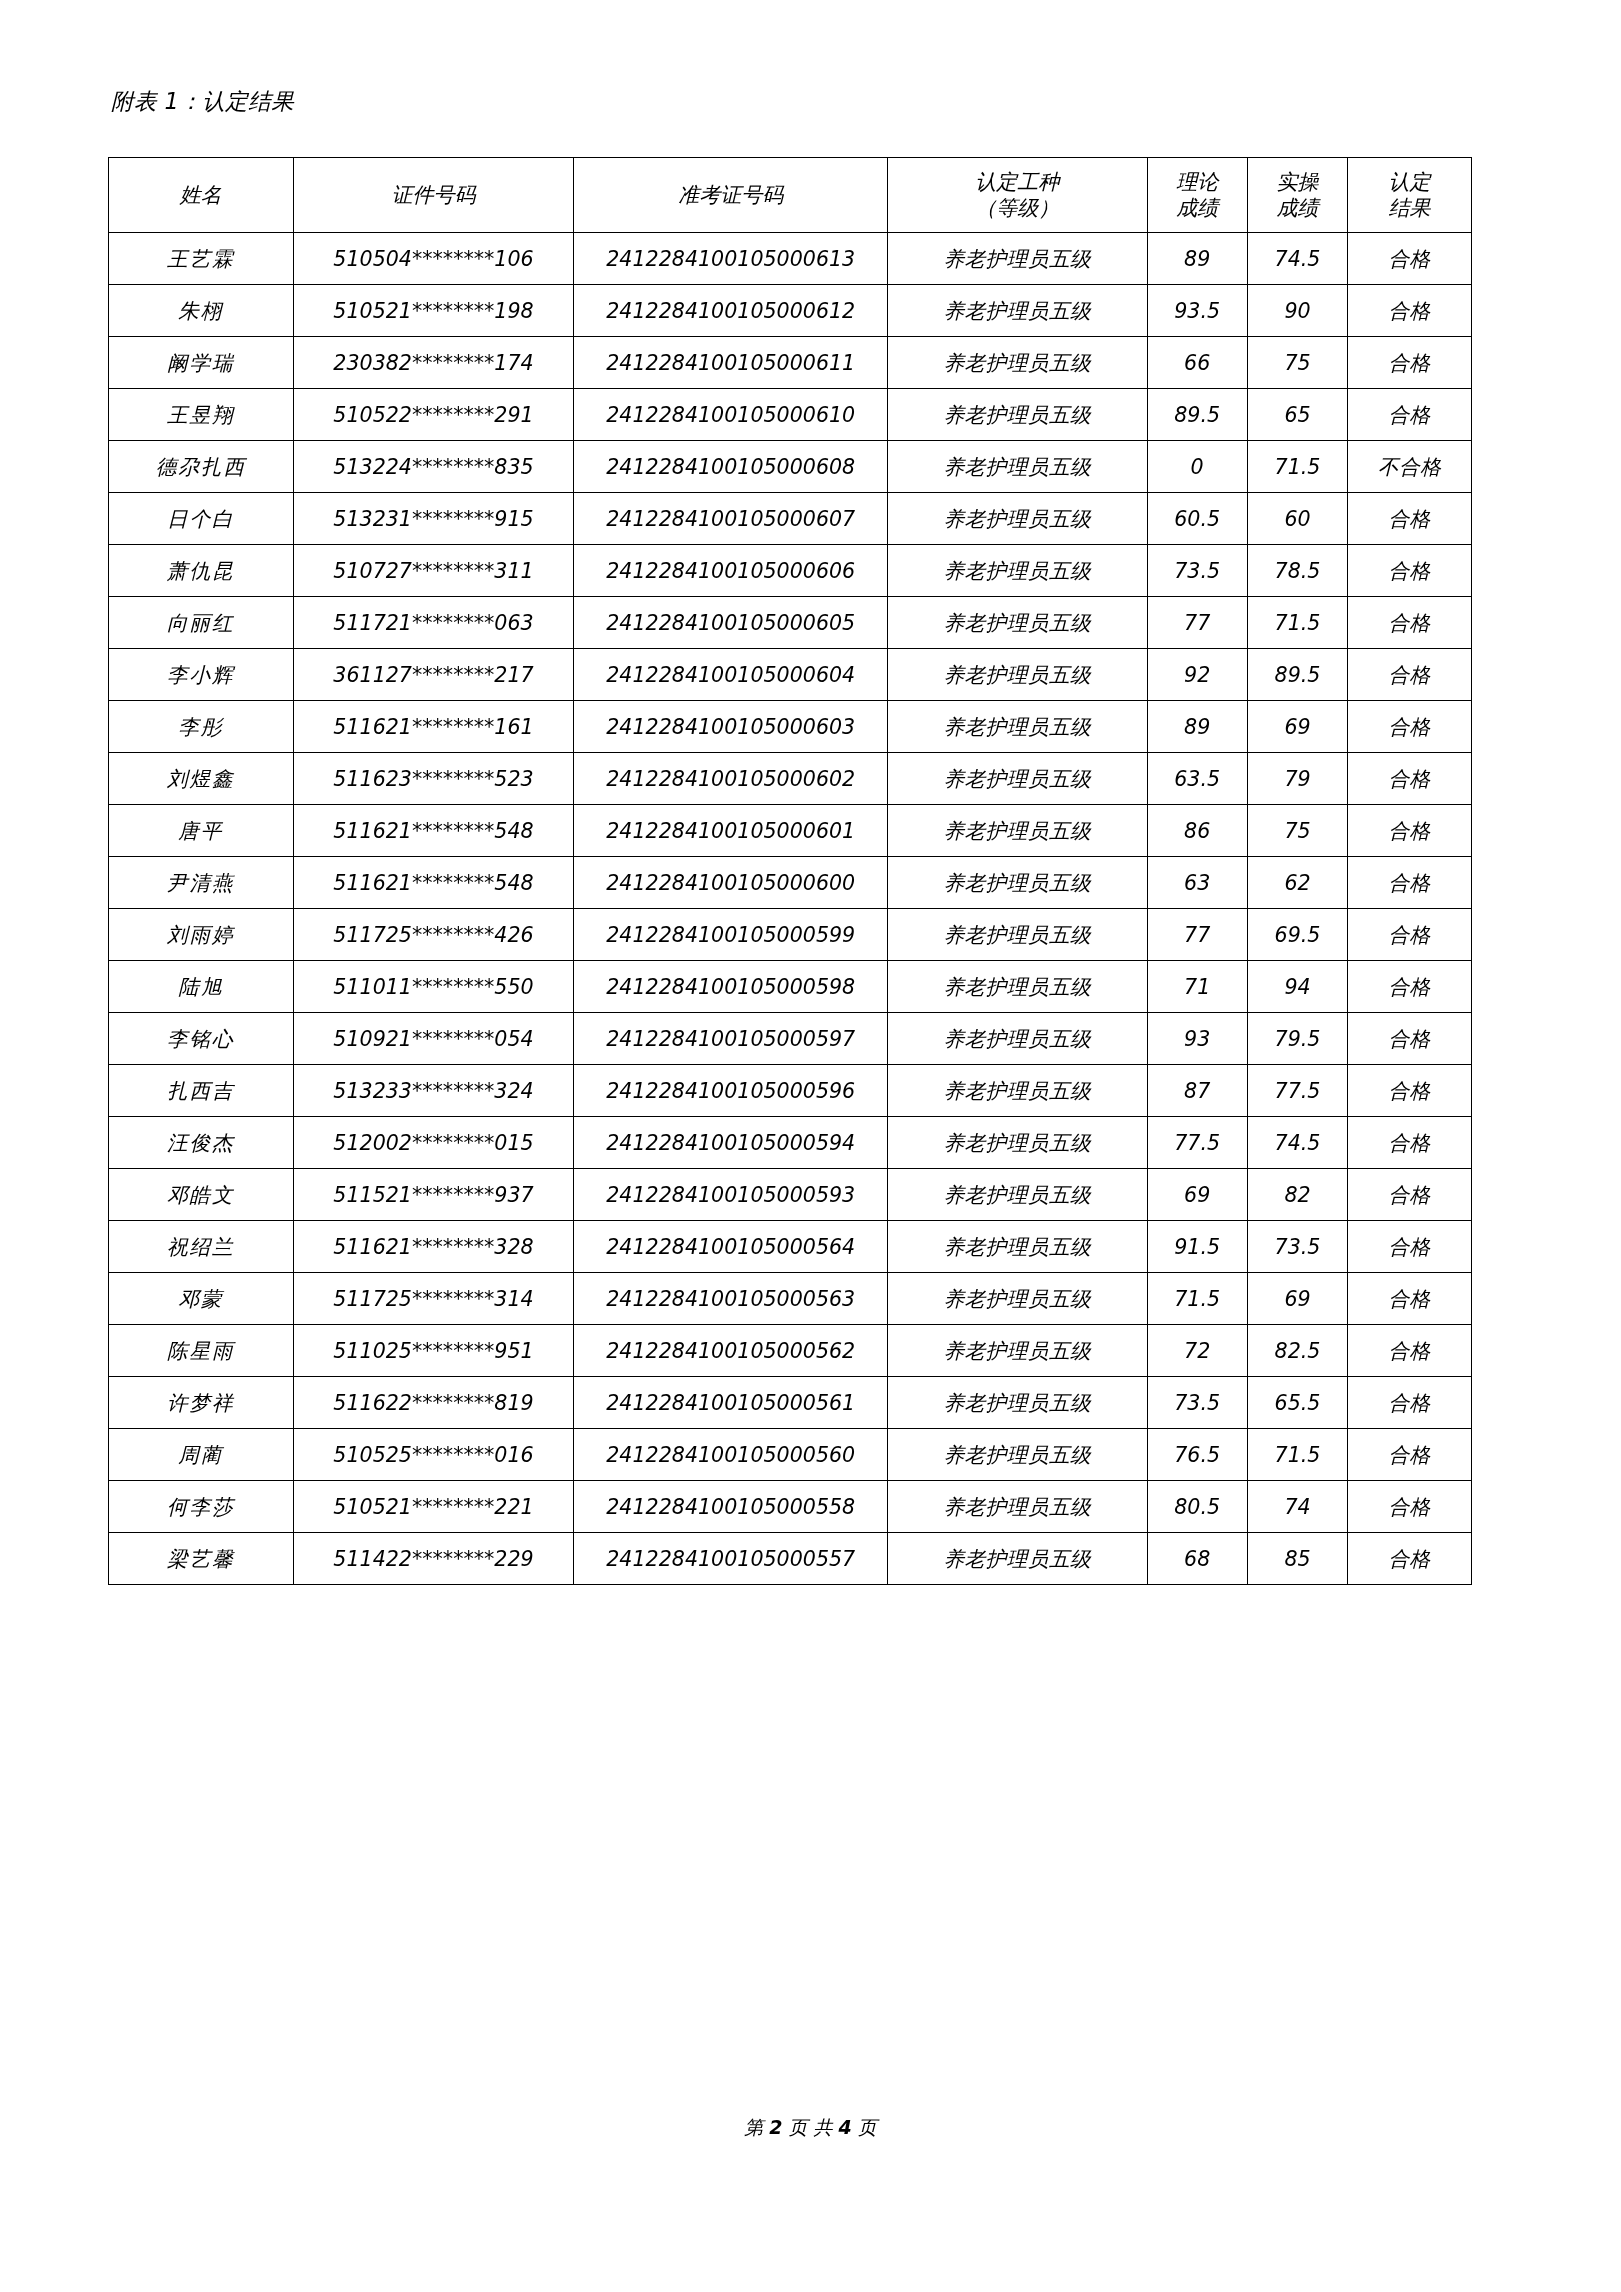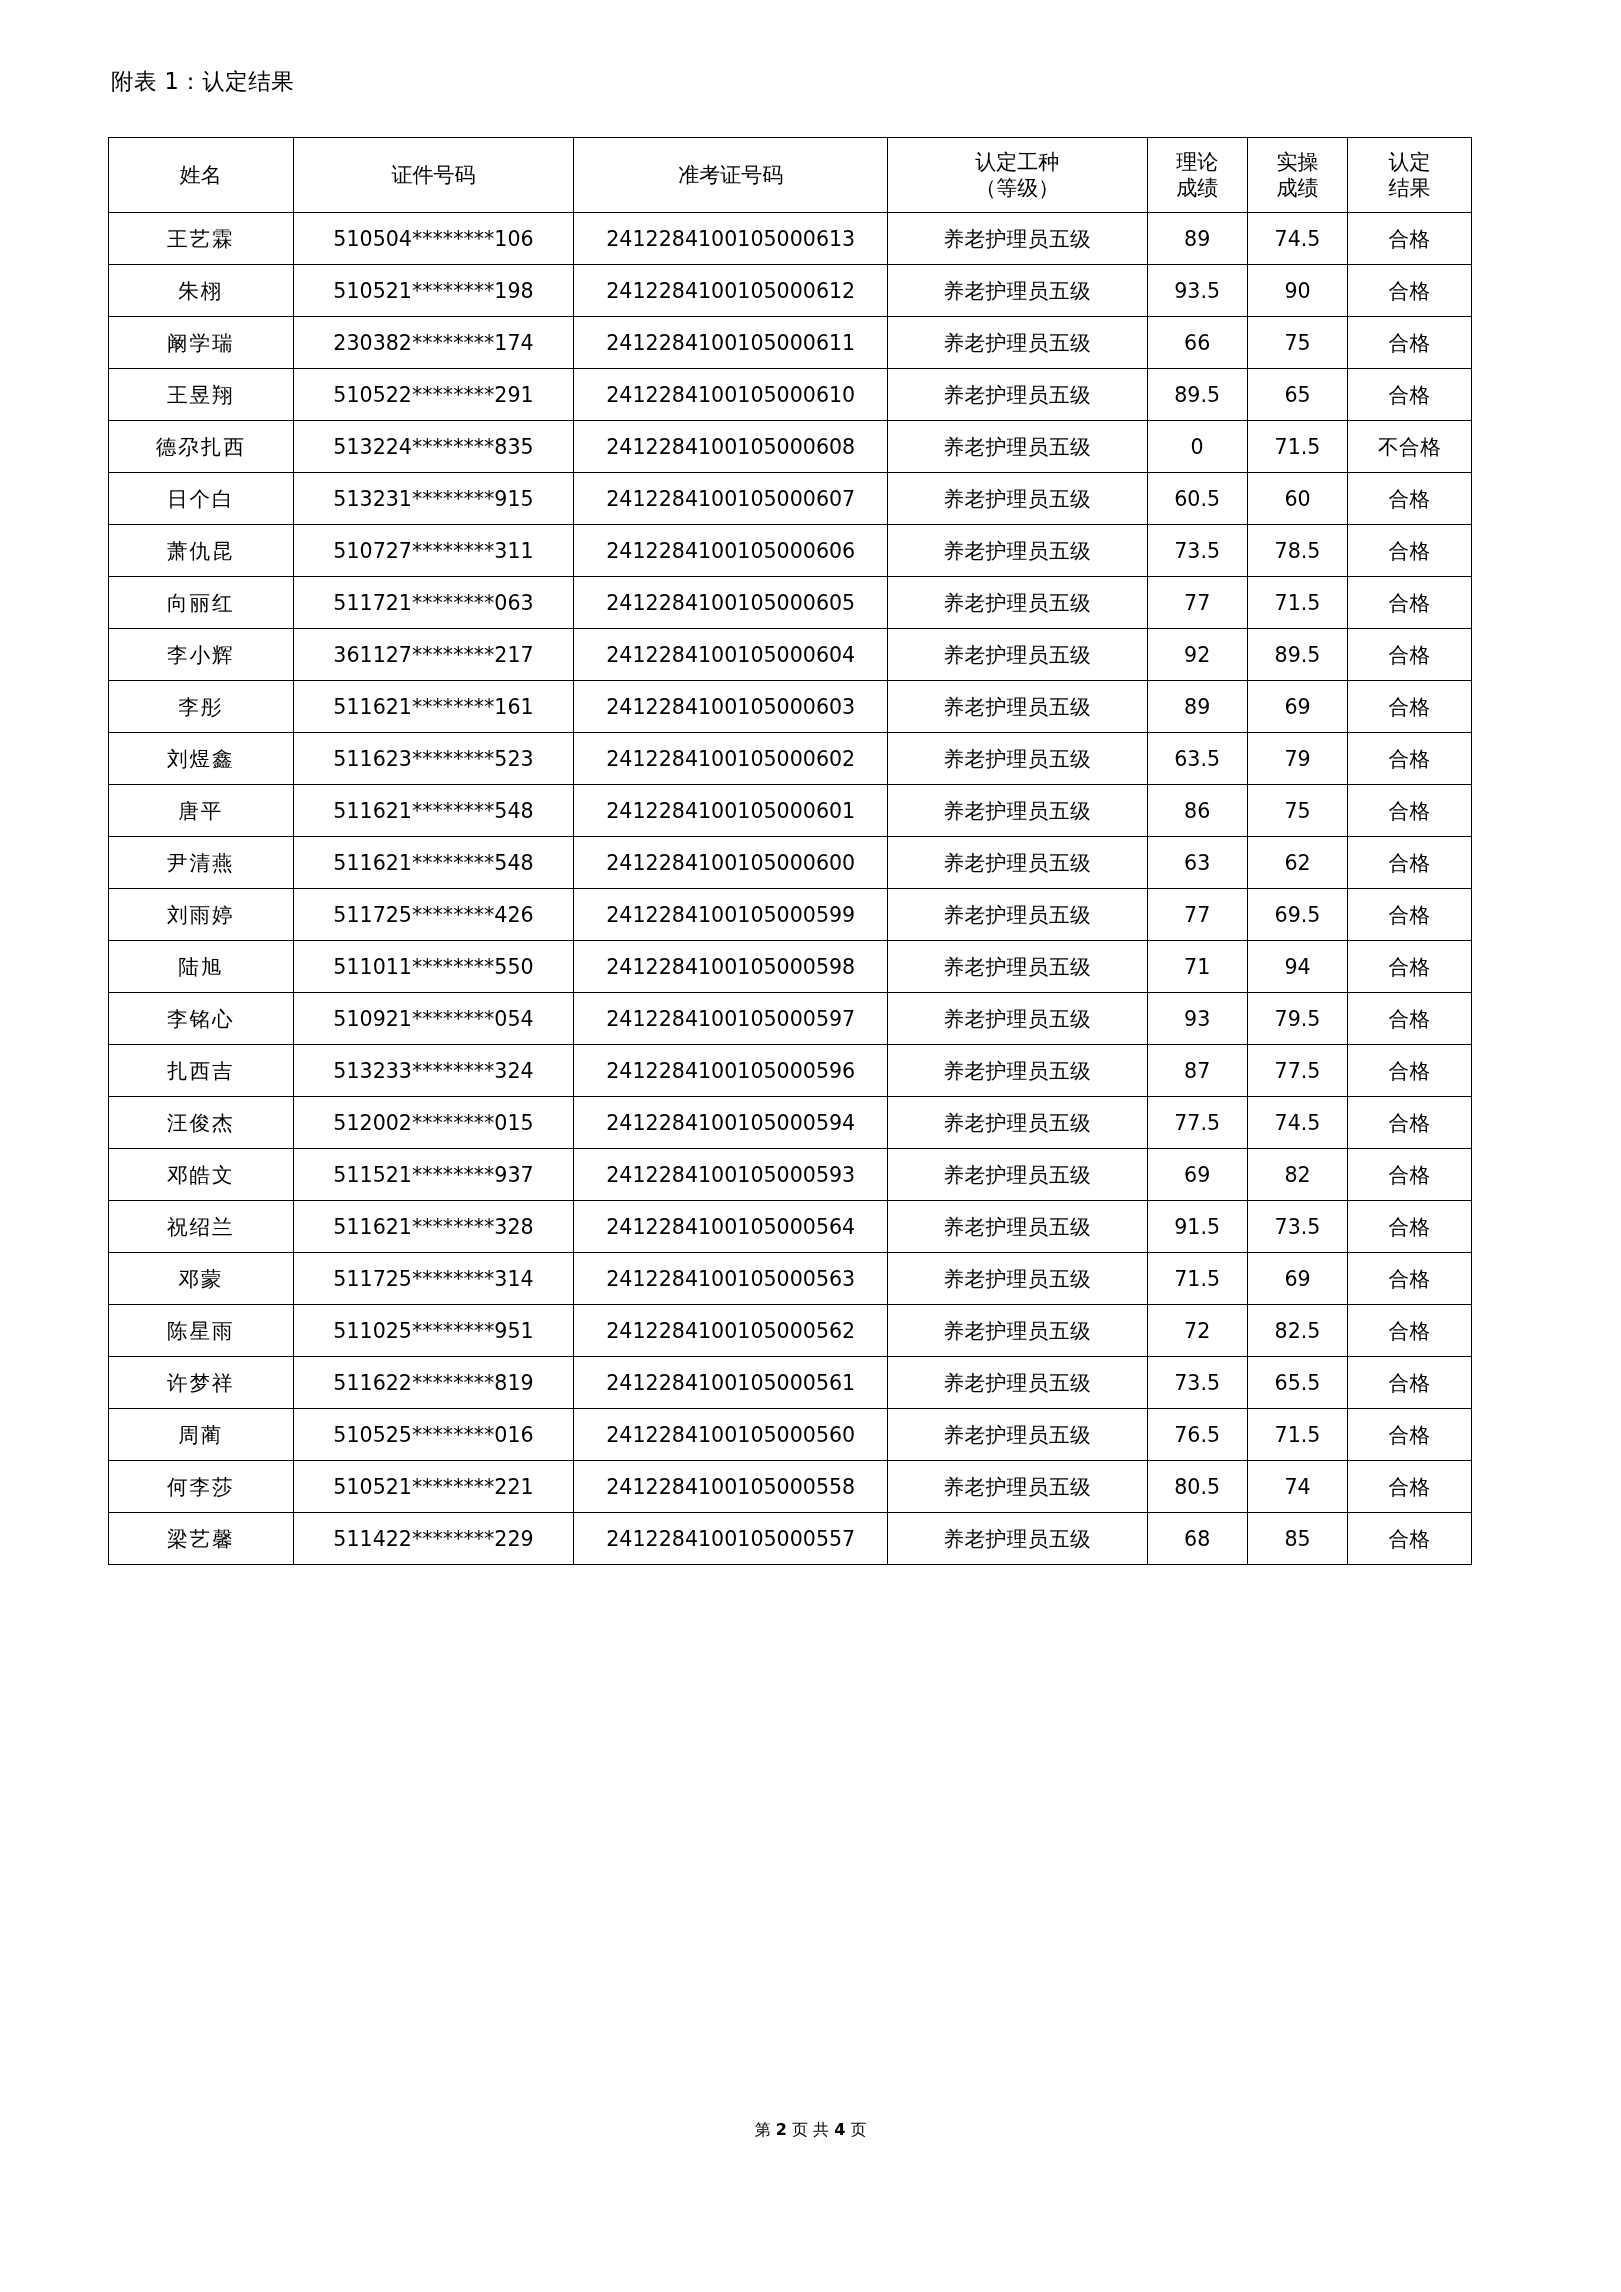--- a/index.html
+++ b/index.html
@@ -11,22 +11,23 @@
     width: 1621px;
     min-height: 2293px;
     font-family: "Liberation Serif", "DejaVu Serif", serif;
     color: #000000;
     position: relative;
   }
   .page {
     width: 1621px;
     min-height: 2293px;
     box-sizing: border-box;
-    padding: 66px 108px 59px 108px;
+    padding: 86px 108px 59px 108px;
     position: relative;
+    font-style: italic;
   }
   .doc-title {
     font-family: "DejaVu Sans", "Liberation Sans", sans-serif;
     font-size: 22.5px;
     letter-spacing: 0.5px;
     margin: 0 0 17.6px 2.9px;
   }
   table.result-table {
     border-collapse: collapse;
     width: 1364px;
@@ -68,21 +69,21 @@
 
   .hdr-two-line span { display: block; }
 
   .footer {
     position: absolute;
     left: 0;
     right: 0;
     bottom: 152px;
     text-align: center;
     font-family: "DejaVu Sans", "Liberation Sans", sans-serif;
-    font-size: 16px;
+    font-size: 19px;
   }
   .footer b { font-weight: bold; }
 </style>
 </head>
 <body>
 
 <div class="page">
 
   <div class="doc-title">附表 1：认定结果</div>
 

